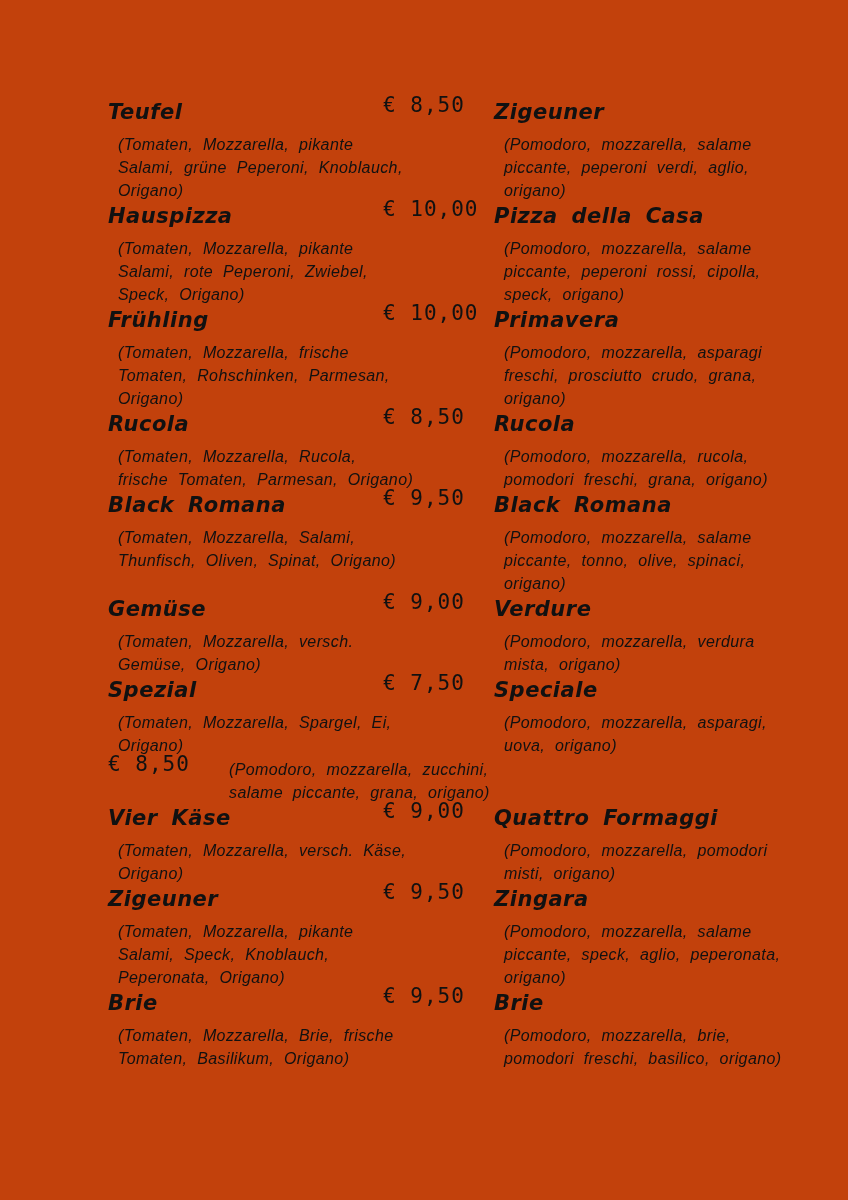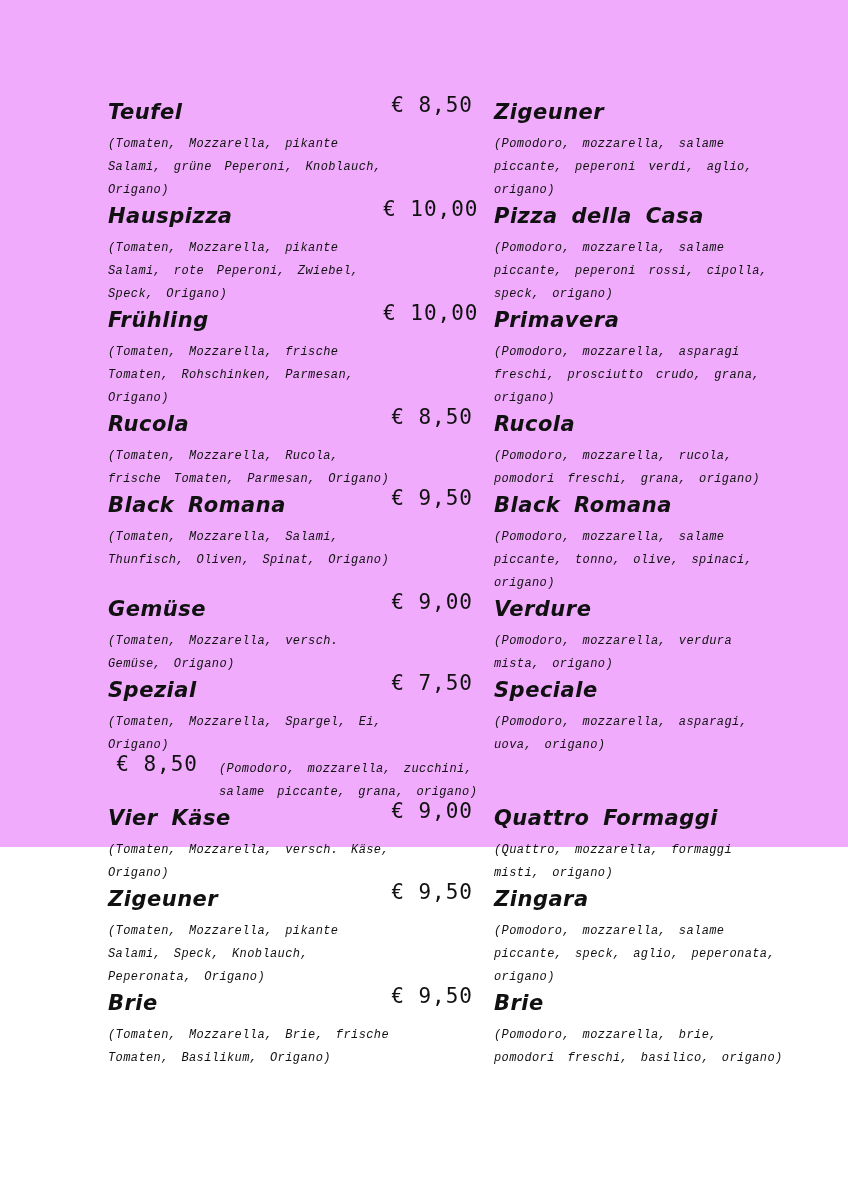--- a/index.html
+++ b/index.html
@@ -7,60 +7,61 @@
   body {
     width: 848px;
     height: 1200px;
     margin: 0 auto;
     overflow: hidden;
     font-family: "DejaVu Sans", sans-serif;
     color: #111111;
   }
   .page {
     width: 848px;
-    height: 847px;
-    background: #f0abfc;
+    height: 1200px;
+    background: #c2410c;
     padding: 99px 0 0 108px;
   }
   .menu-row {
     display: flex;
     align-items: flex-start;
     margin-bottom: 1px;
   }
   .col-de { width: 275px; }
   .col-price {
     width: 90px;
     margin-top: -6px;
-    text-align: right;
+    text-align: left;
     flex-shrink: 0;
   }
   .col-it {
     width: 310px;
     padding-left: 21px;
   }
   .item-name {
     font-family: "DejaVu Sans", sans-serif;
     font-style: italic;
     font-weight: bold;
     font-size: 21px;
     line-height: 26px;
     letter-spacing: 0.5px;
     word-spacing: 6px;
     margin-bottom: 8px;
     white-space: nowrap;
   }
   .item-desc {
-    font-family: Liberation Mono, monospace;
+    font-family: Liberation Sans, sans-serif;
     font-style: italic;
     font-weight: normal;
-    font-size: 12px;
+    font-size: 16px;
     line-height: 23px;
     letter-spacing: 0.4px;
     word-spacing: 5px;
     white-space: pre;
+    margin-left: 10px;
   }
   .item-price {
     font-family: "DejaVu Sans Mono", monospace;
     font-size: 21px;
     line-height: 24px;
     letter-spacing: 1px;
     white-space: pre;
   }
 </style>
 </head>
@@ -201,21 +202,21 @@
     <div class="col-de">
       <h2 class="item-name">Vier Käse</h2>
       <p class="item-desc">(Tomaten, Mozzarella, versch. Käse,
 Origano)</p>
     </div>
     <div class="col-price">
       <span class="item-price">€ 9,00</span>
     </div>
     <div class="col-it">
       <h2 class="item-name">Quattro Formaggi</h2>
-      <p class="item-desc">(Quattro, mozzarella, formaggi
+      <p class="item-desc">(Pomodoro, mozzarella, pomodori
 misti, origano)</p>
     </div>
   </section>
 
   <section class="menu-row">
     <div class="col-de">
       <h2 class="item-name">Zigeuner</h2>
       <p class="item-desc">(Tomaten, Mozzarella, pikante
 Salami, Speck, Knoblauch,
 Peperonata, Origano)</p>

